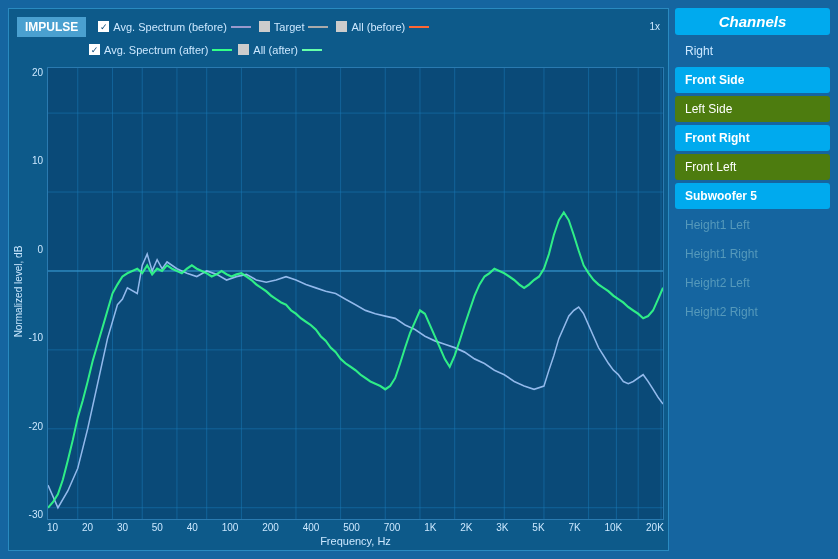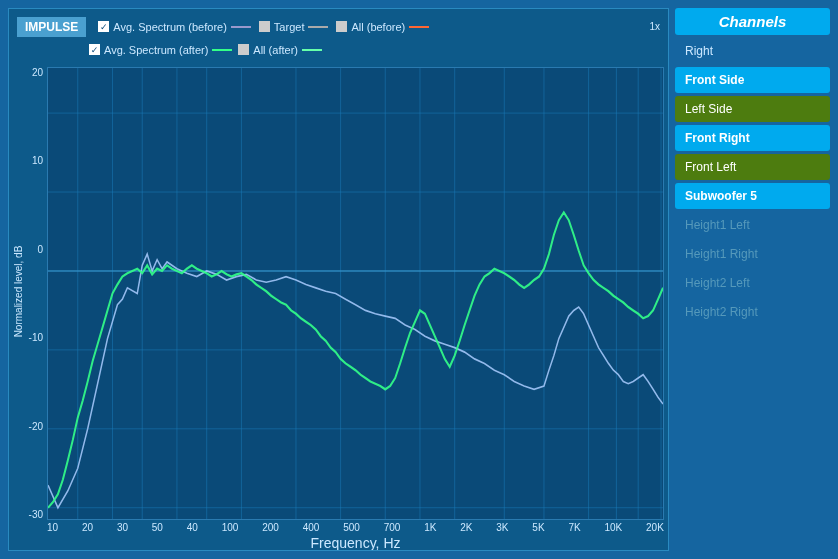--- a/index.html
+++ b/index.html
@@ -97,21 +97,21 @@
     .x-axis-labels {
       display: flex;
       justify-content: space-between;
       padding: 2px 0;
       color: #cce8ff;
       font-size: 10px;
     }
     .x-axis-title {
       text-align: center;
       color: #cce8ff;
-      font-size: 14px;
+      font-size: 11px;
     }
     .y-axis-ticks {
       position: absolute;
       left: 0;
       top: 4px;
       bottom: 30px;
       width: 38px;
       display: flex;
       flex-direction: column;
       justify-content: space-between;

